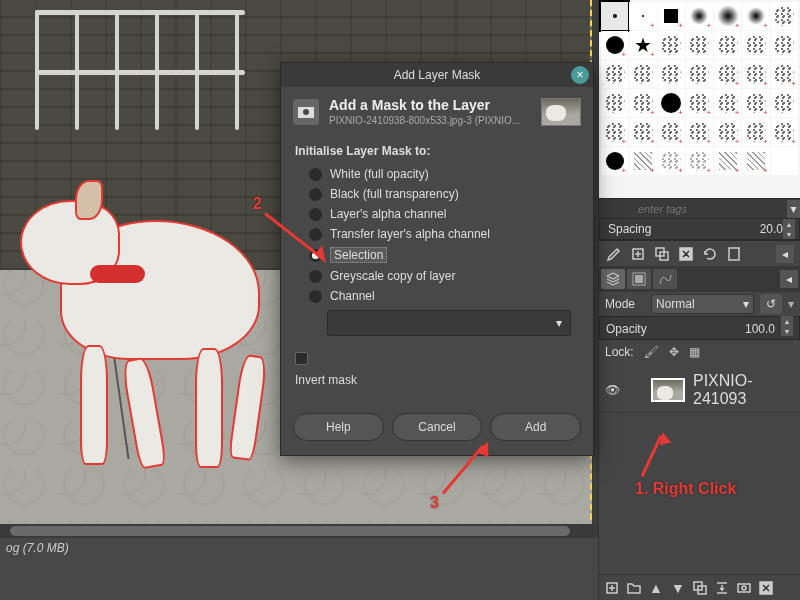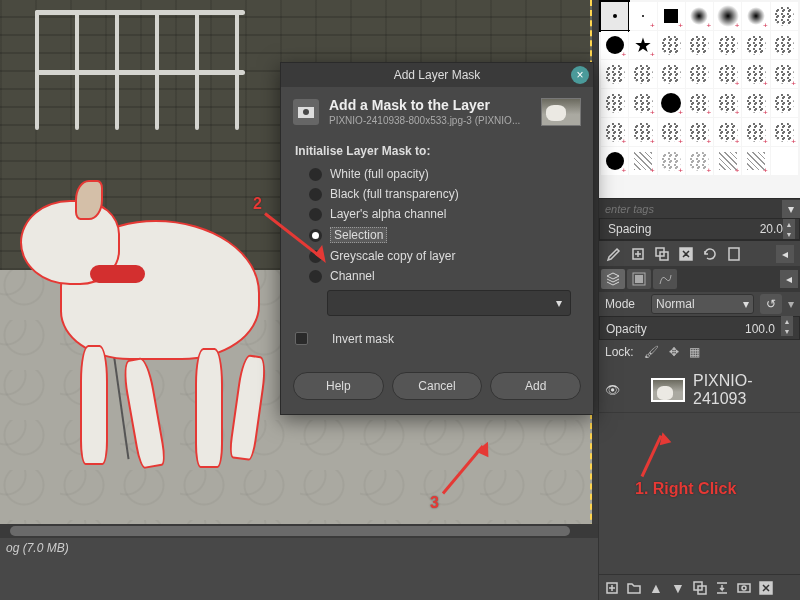--- a/index.html
+++ b/index.html
@@ -36,21 +36,21 @@
 .b-dot { width: 4px; height: 4px; background: #000; border-radius: 50%; }
 .b-sq { width: 14px; height: 14px; background: #000; }
 .b-soft { width: 18px; height: 18px; background: radial-gradient(circle, #000 0%, transparent 70%); border-radius: 50%; }
 .b-solid { width: 18px; height: 18px; background: #000; border-radius: 50%; }
 .b-star { color: #000; font-size: 20px; }
 .b-tex { width: 20px; height: 20px; background: radial-gradient(circle at 30% 30%, #333 1px, transparent 1px), radial-gradient(circle at 70% 60%, #333 1px, transparent 1px), radial-gradient(circle at 50% 80%, #333 1px, transparent 1px); background-size: 6px 6px; border-radius: 50%; opacity: 0.7; }
 .b-diag { width: 18px; height: 18px; background: repeating-linear-gradient(45deg,#555 0 1px,transparent 1px 4px); opacity: 0.6; }
 .plus-mark::after { content: "+"; position: absolute; right: 2px; bottom: 0; font-size: 8px; color: #d32f4f; }
 
 .tags-row { display: flex; background: #3a3a3a; border-top: 1px solid #2a2a2a; height: 20px; align-items: center; }
-.tags-input { flex: 1; background: #3a3a3a; border: none; color: #888; font-style: italic; padding: 0 6px; font-size: 11px; }
+.tags-input { flex: 1; background: #3a3a3a; border: none; color: #888; font-style: italic; padding: 0 6px; font-size: 11px; margin-left: 33px; }
 .menu-arrow-btn { width: 18px; height: 18px; background: #555; color: #ddd; display: flex; align-items: center; justify-content: center; cursor: pointer; }
 .spacing-row { display: flex; align-items: center; background: #3a3a3a; height: 22px; padding: 0 4px; border: 1px solid #2a2a2a; }
 .spacing-row span:first-child { flex: 1; padding-left: 4px; }
 .tiny-spin { display: flex; flex-direction: column; }
 .tiny-spin .sbtn { width: 12px; height: 10px; background: #555; color: #ccc; font-size: 7px; display: flex; align-items: center; justify-content: center; cursor: pointer; }
 .icon-row { display: flex; gap: 6px; padding: 4px 6px; border-top: 1px solid #2a2a2a; height: 26px; align-items: center; }
 .ir-icon { width: 18px; height: 18px; color: #ccc; display: flex; align-items: center; justify-content: center; font-size: 14px; cursor: pointer; }
 .ir-icon svg { width: 16px; height: 16px; stroke: #ccc; fill: none; stroke-width: 1.5; }
 
 .tab-row { display: flex; gap: 2px; background: #383838; padding: 2px; height: 26px; align-items: center; }
@@ -87,21 +87,21 @@
 .dlg-header-txt .sub { font-size: 10px; color: #aaa; margin-top: 2px; }
 .dlg-header-thumb { width: 40px; height: 28px; background: linear-gradient(to bottom, #6b6a5f 0%, #aaa9a1 60%); border: 1px solid #777; position: relative; }
 .dlg-header-thumb::after { content: ""; position: absolute; left: 4px; top: 6px; width: 20px; height: 16px; background: #ebe9e3; border-radius: 40%; }
 .dlg-body { padding: 8px 14px; }
 .dlg-body .prompt { font-weight: bold; margin-bottom: 6px; }
 .radio-opt { display: flex; align-items: center; gap: 8px; padding: 3px 0 3px 14px; cursor: pointer; }
 .radio-opt .r { width: 13px; height: 13px; border-radius: 50%; background: #2a2a2a; display: flex; align-items: center; justify-content: center; }
 .radio-opt.selected .r::after { content: ""; width: 7px; height: 7px; border-radius: 50%; background: #fff; }
 .radio-opt.selected .lbl { background: #5a5a5a; padding: 0 3px; border: 1px dotted #999; }
 .channel-select { margin: 4px 0 8px 32px; width: calc(100% - 40px); background: #3a3a3a; border: 1px solid #2a2a2a; height: 26px; display: flex; align-items: center; justify-content: flex-end; padding: 0 8px; border-radius: 3px; cursor: pointer; }
-.check-opt { display: flex; align-items: flex-start; gap: 24px; padding: 8px 0; cursor: pointer; }
+.check-opt { display: flex; align-items: flex-start; gap: 8px; padding: 8px 0; cursor: pointer; flex-direction: column; }
 .check-opt .cb { width: 13px; height: 13px; background: #2a2a2a; border: 1px solid #666; border-radius: 2px; }
 .dlg-buttons { display: flex; gap: 8px; padding: 10px 12px 14px; }
 .dlg-btn { flex: 1; background: #555; border: 1px solid #333; padding: 6px 0; text-align: center; border-radius: 14px; cursor: pointer; color: #ddd; }
 
 
 .annot { position: absolute; color: #e53935; font-weight: bold; font-size: 16px; pointer-events: none; text-shadow: 0 0 2px rgba(0,0,0,0.5); }
 .arrow-line { position: absolute; background: #e53935; height: 3px; transform-origin: left center; pointer-events: none; }
 .arrow-head { position: absolute; width: 0; height: 0; border-style: solid; pointer-events: none; }
 </style>
 </head>
@@ -430,20 +430,24 @@
         <span class="lbl">White (full opacity)</span>
       </div>
     <div class="radio-opt">
         <div class="r"></div>
         <span class="lbl">Black (full transparency)</span>
       </div>
     <div class="radio-opt">
         <div class="r"></div>
         <span class="lbl">Layer's alpha channel</span>
       </div>
+    <div class="radio-opt">
+        <div class="r"></div>
+        <span class="lbl">Transfer layer's alpha channel</span>
+      </div>
     <div class="radio-opt selected">
         <div class="r"></div>
         <span class="lbl">Selection</span>
       </div>
     <div class="radio-opt">
         <div class="r"></div>
         <span class="lbl">Greyscale copy of layer</span>
       </div>
     <div class="radio-opt">
         <div class="r"></div>

